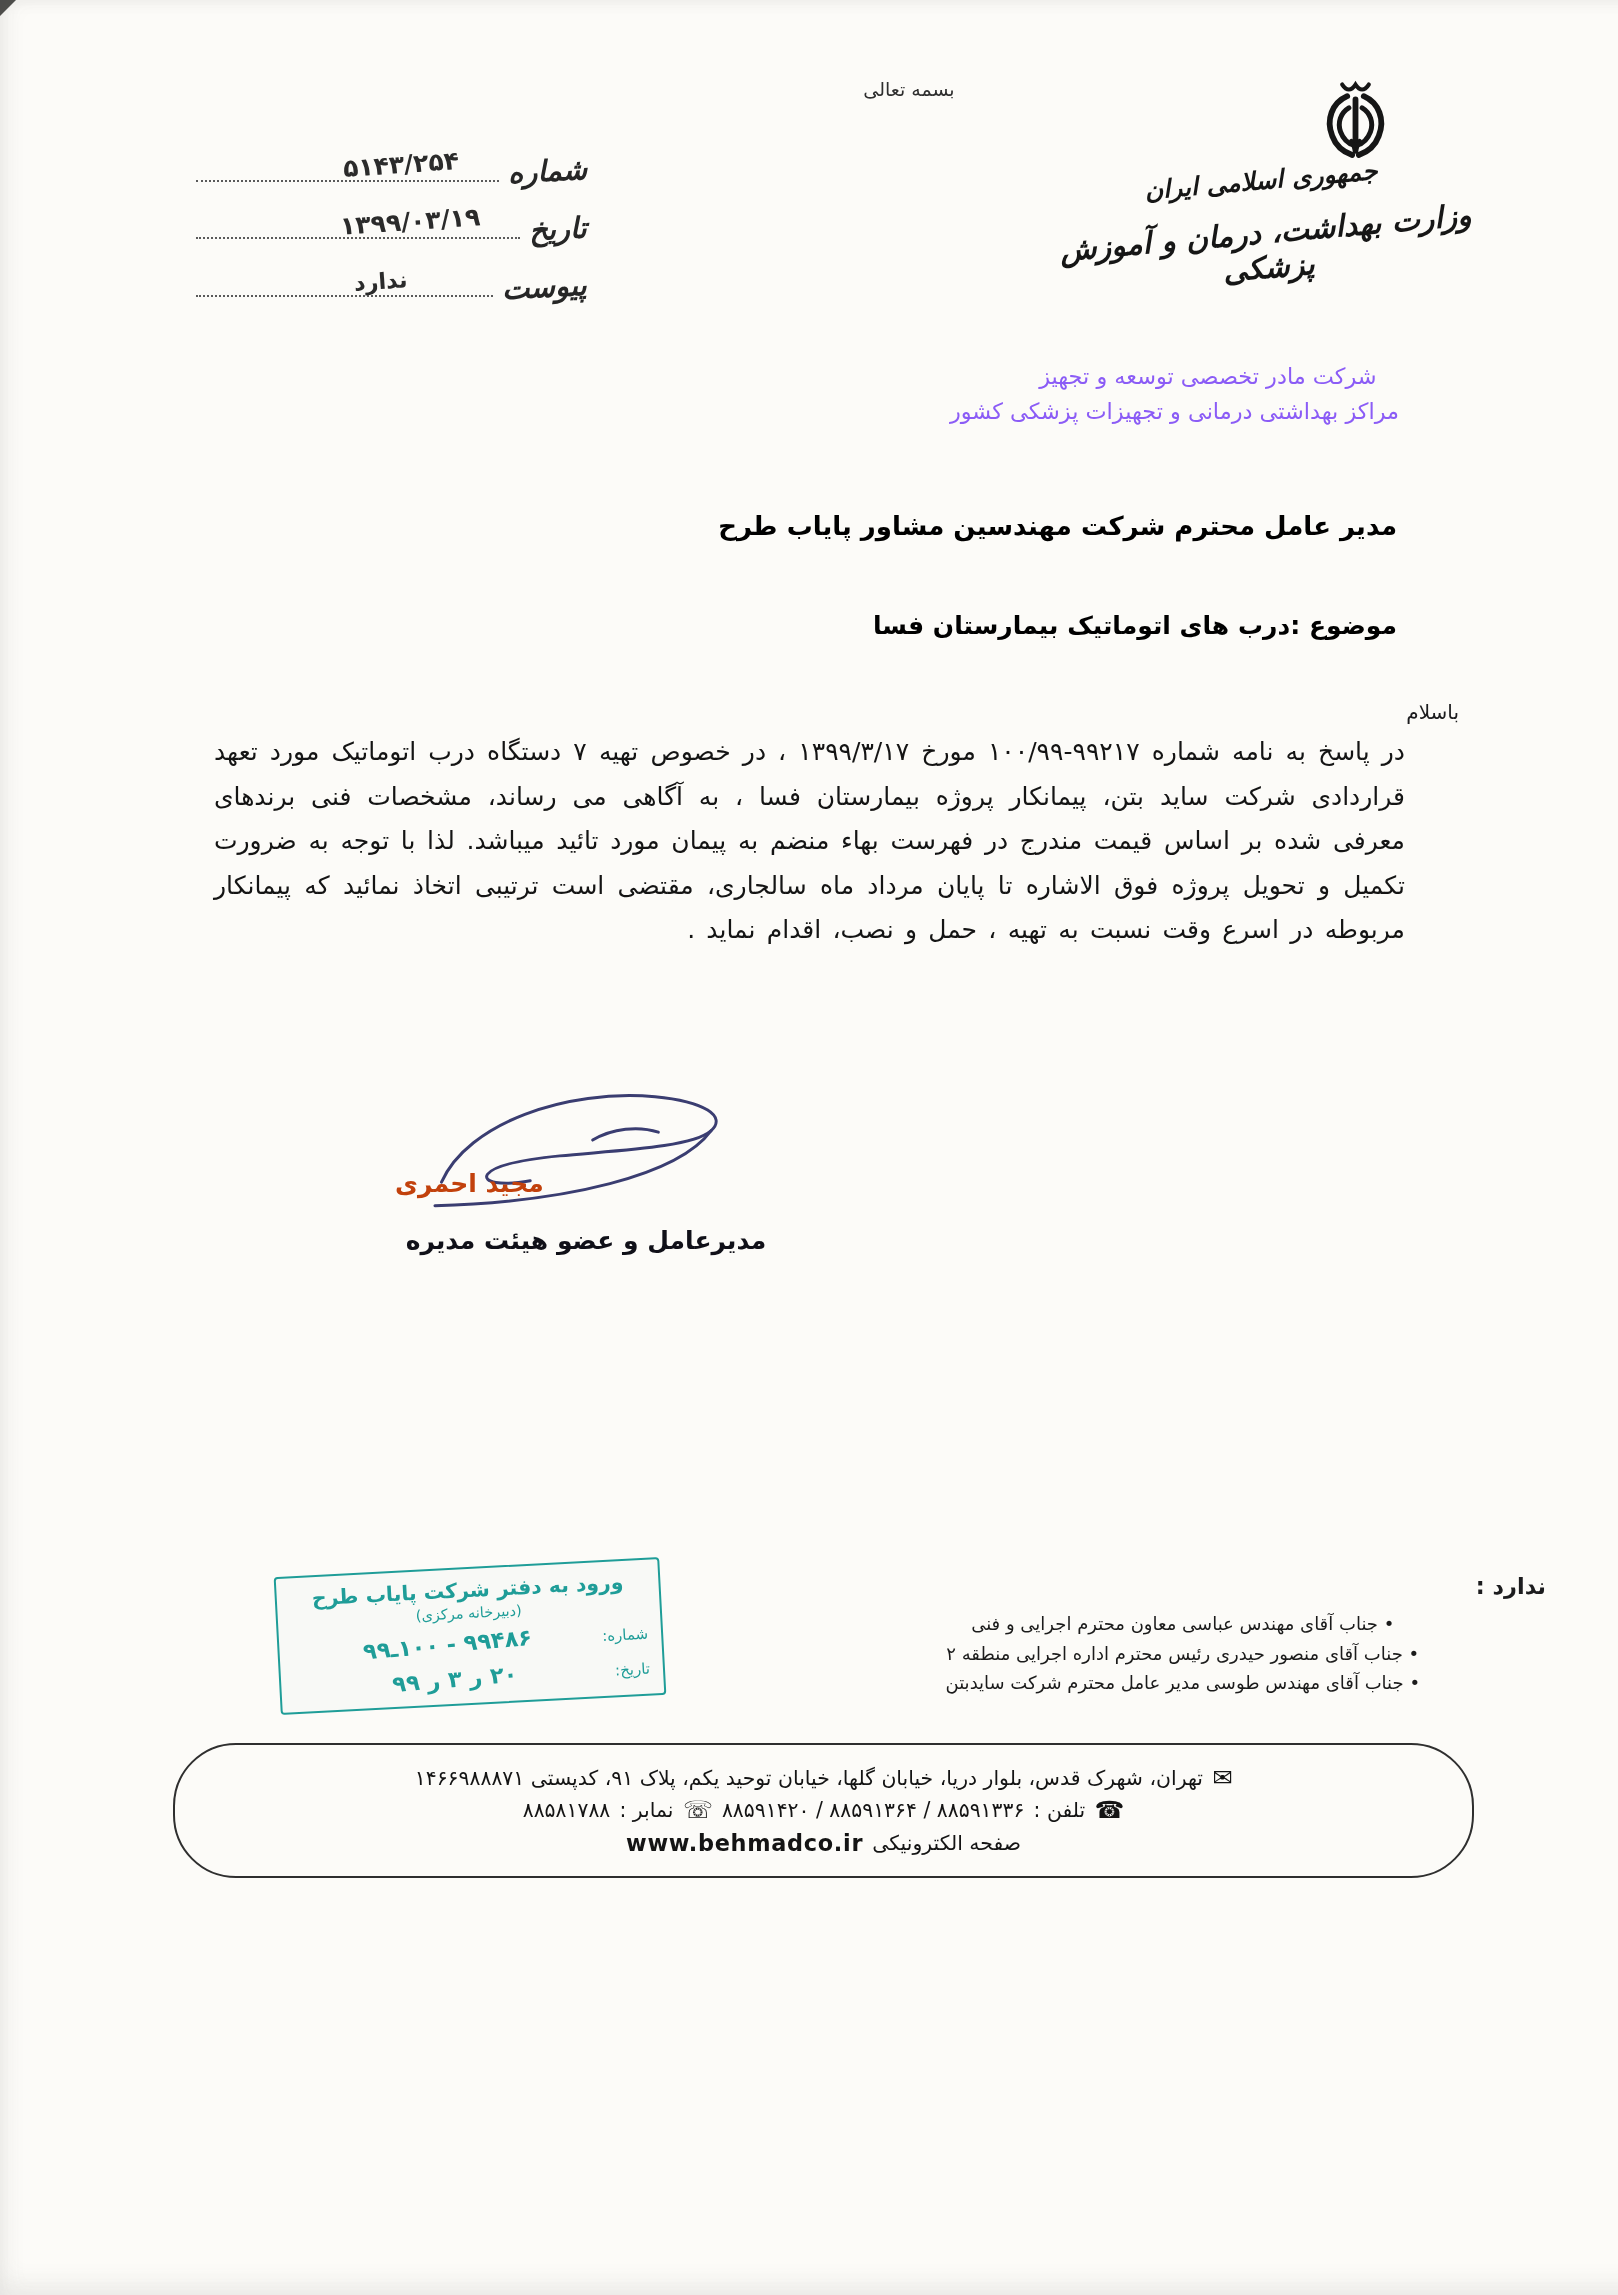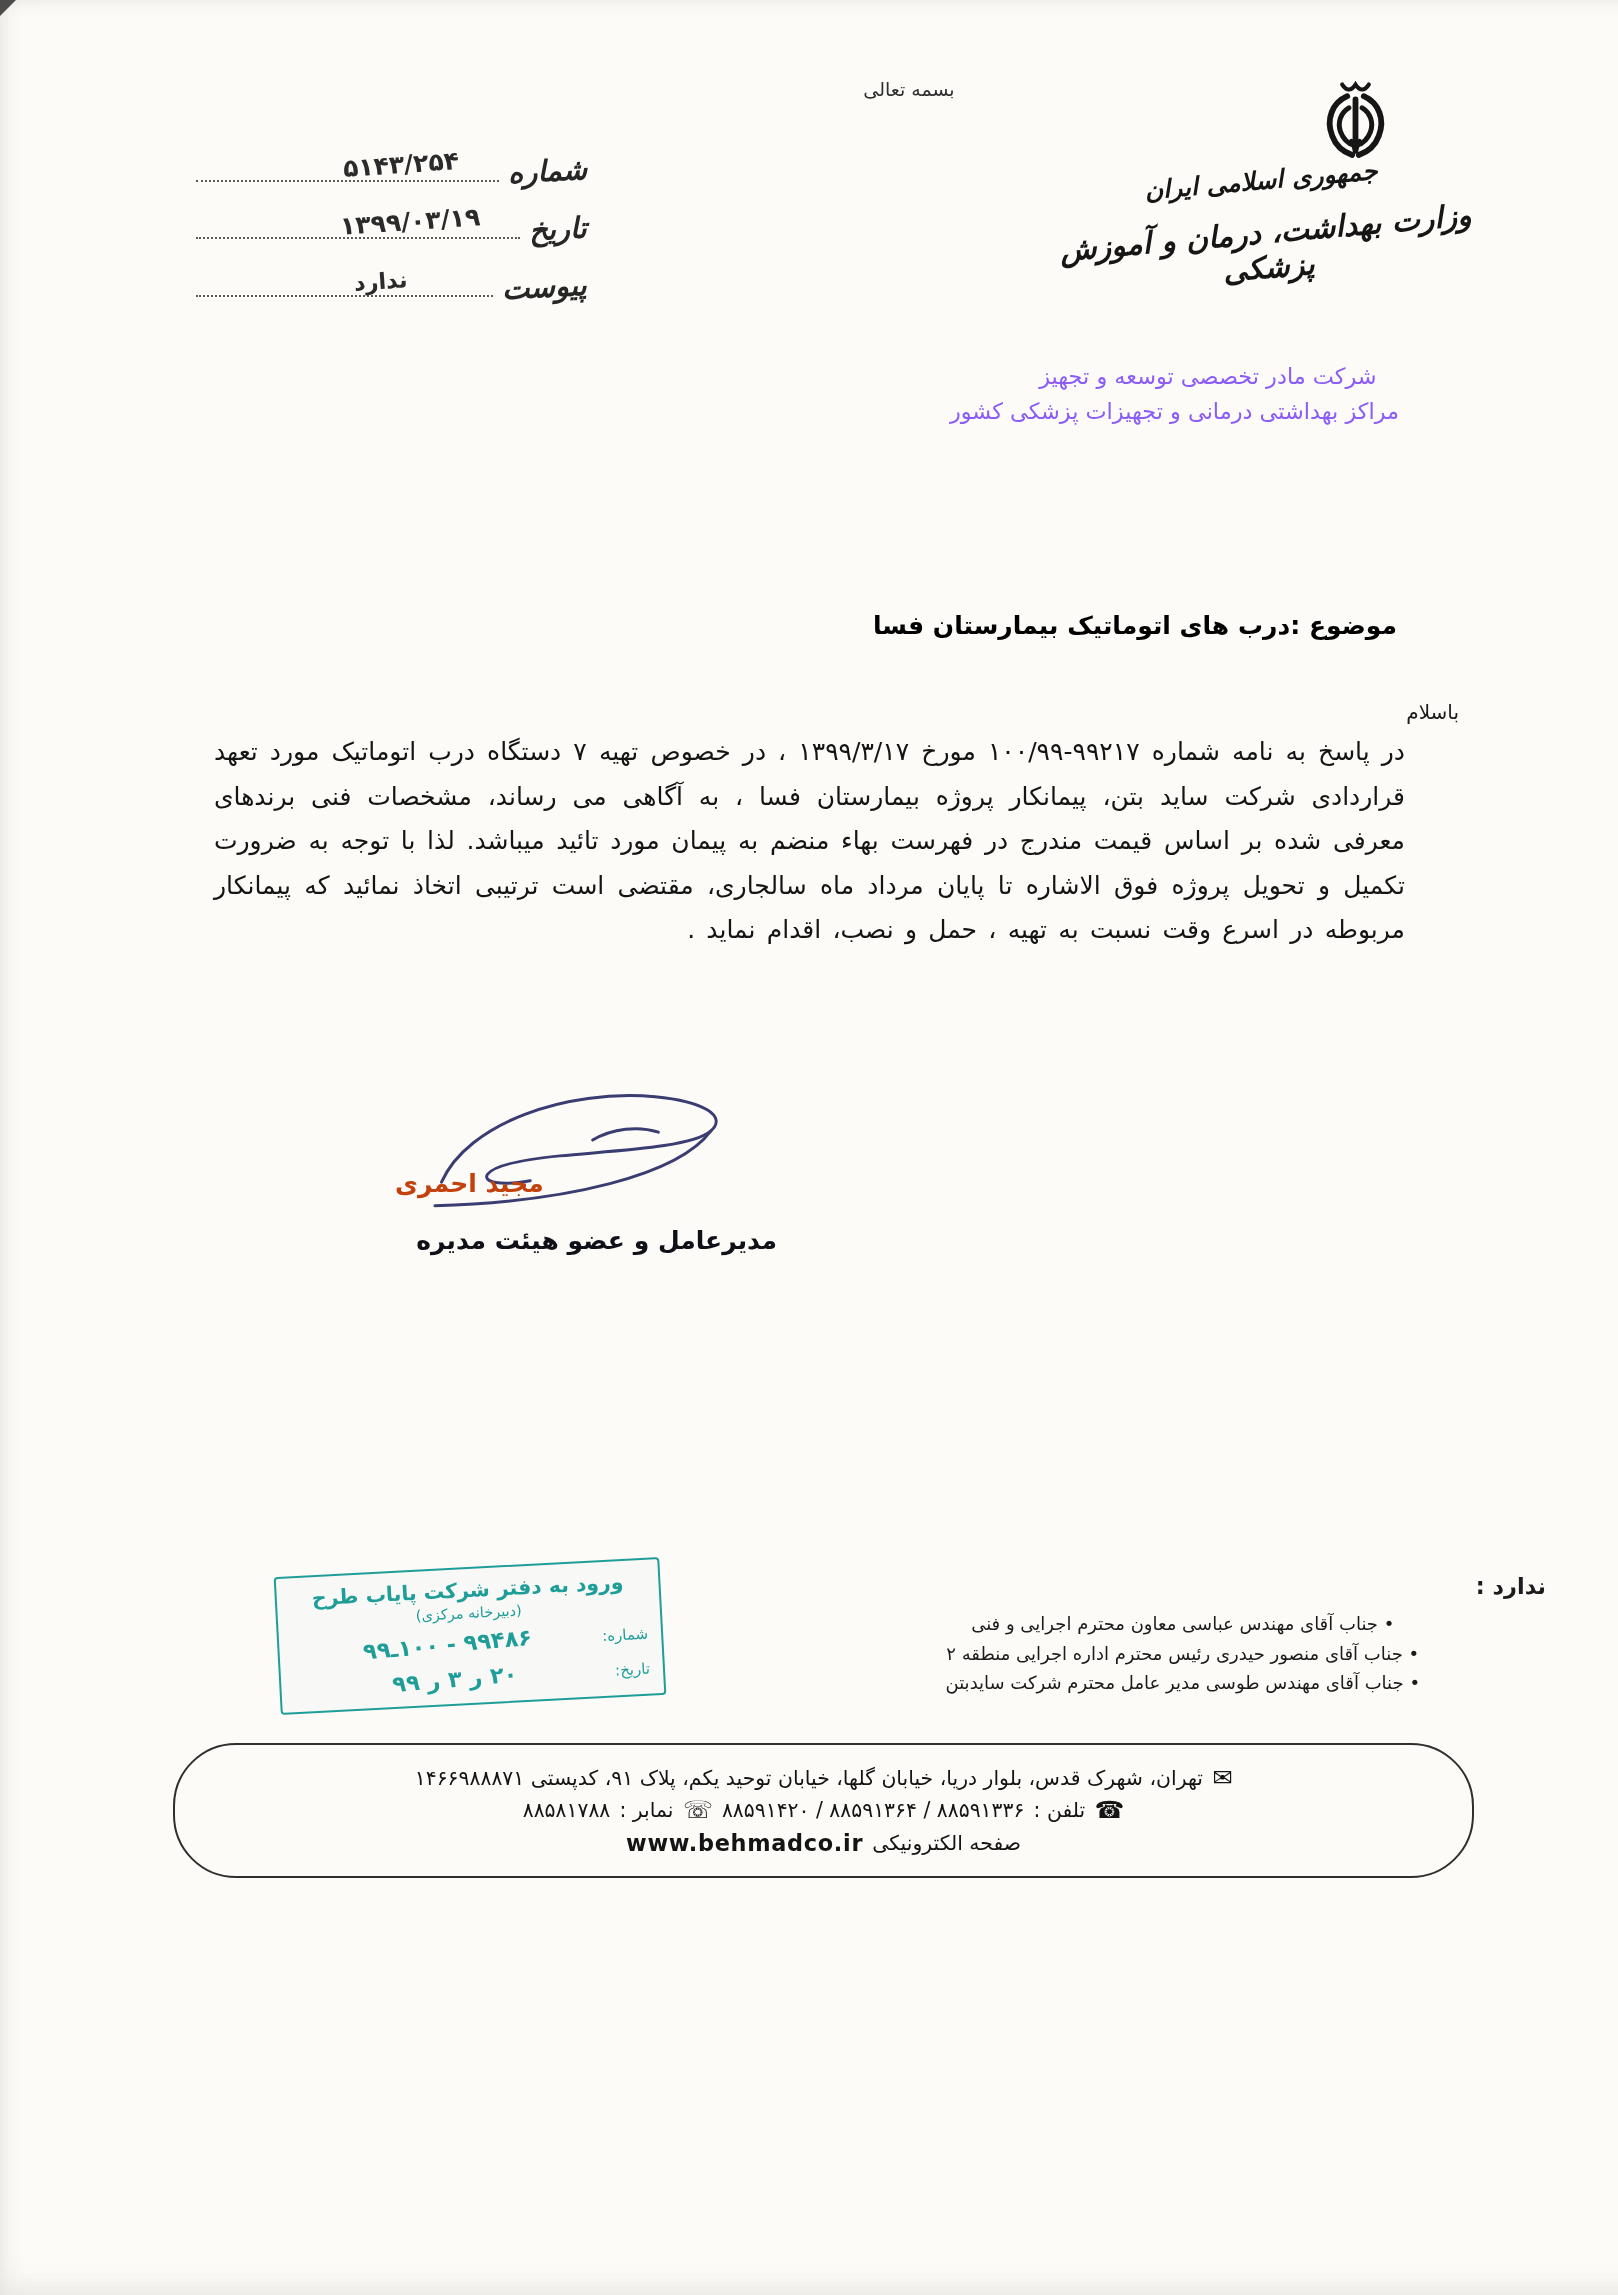--- a/index.html
+++ b/index.html
@@ -48,21 +48,21 @@
   .subject{position:absolute;right:262px;top:611px;font-size:25px;font-weight:700;
     direction:rtl;color:#000;}
   .salutation{position:absolute;right:200px;top:700px;font-size:20px;direction:rtl;}
   .body-text{position:absolute;left:214px;top:730px;width:1191px;direction:rtl;
     font-size:25px;line-height:1.78;text-align:justify;word-spacing:3.3px;color:#141414;}
   
   .sig{position:absolute;left:395px;top:1077px;width:382px;height:184px;}
   .sig svg{position:absolute;left:0;top:0;}
   .sig .name{position:absolute;top:92px;width:100%;text-align:left;font-size:25px;
     font-weight:700;direction:rtl;color:#c2410c;}
-  .sig .title{position:absolute;top:149px;width:100%;text-align:right;font-size:25px;
+  .sig .title{position:absolute;top:149px;width:100%;text-align:center;font-size:25px;
     font-weight:700;direction:rtl;color:#101018;}
   
   .stamp{position:absolute;left:277px;top:1567px;width:356px;padding:9.2px 13px 12px;
     border:2px solid #1f9d98;border-radius:4px;color:#1f9d98;direction:rtl;
     transform:rotate(-3deg);background:rgba(31,157,152,0.02);}
   .stamp .s-title{font-size:20.4px;font-weight:700;text-align:center;letter-spacing:0.7px;}
   .stamp .s-sub{font-size:14.5px;text-align:center;margin-top:2.6px;}
   .stamp .s-row{display:flex;align-items:center;margin-top:9.2px;}
   .stamp .s-label{font-size:15px;white-space:nowrap;}
   .stamp .s-value{flex:1;text-align:center;font-size:22.4px;font-weight:700;
@@ -129,20 +129,21 @@
         <span class="ref-value attach">ندارد</span>
       </span>
     </div>
   </div>
 
   <div class="holding">
     <div class="l1">شرکت مادر تخصصی توسعه و تجهیز</div>
     <div class="l2">مراکز بهداشتی درمانی و تجهیزات پزشکی کشور</div>
   </div>
 
+  <div class="addressee">مدیر عامل محترم شرکت مهندسین مشاور پایاب طرح</div>
 
   <div class="subject">
     <span>موضوع :</span><span>درب های اتوماتیک بیمارستان فسا</span>
   </div>
 
   <div class="salutation">باسلام</div>
 
   <div class="body-text">در پاسخ به نامه شماره ۹۹۲۱۷-۱۰۰/۹۹ مورخ ۱۳۹۹/۳/۱۷ ، در خصوص تهیه ۷ دستگاه درب اتوماتیک مورد تعهد قراردادی شرکت ساید بتن، پیمانکار پروژه بیمارستان فسا ، به آگاهی می رساند، مشخصات فنی برندهای معرفی شده بر اساس قیمت مندرج در فهرست بهاء منضم به پیمان مورد تائید میباشد. لذا با توجه به ضرورت تکمیل و تحویل پروژه فوق الاشاره تا پایان مرداد ماه سالجاری، مقتضی است ترتیبی اتخاذ نمائید که پیمانکار مربوطه در اسرع وقت  نسبت به تهیه ، حمل و نصب، اقدام نماید .</div>
 
   <div class="sig">

